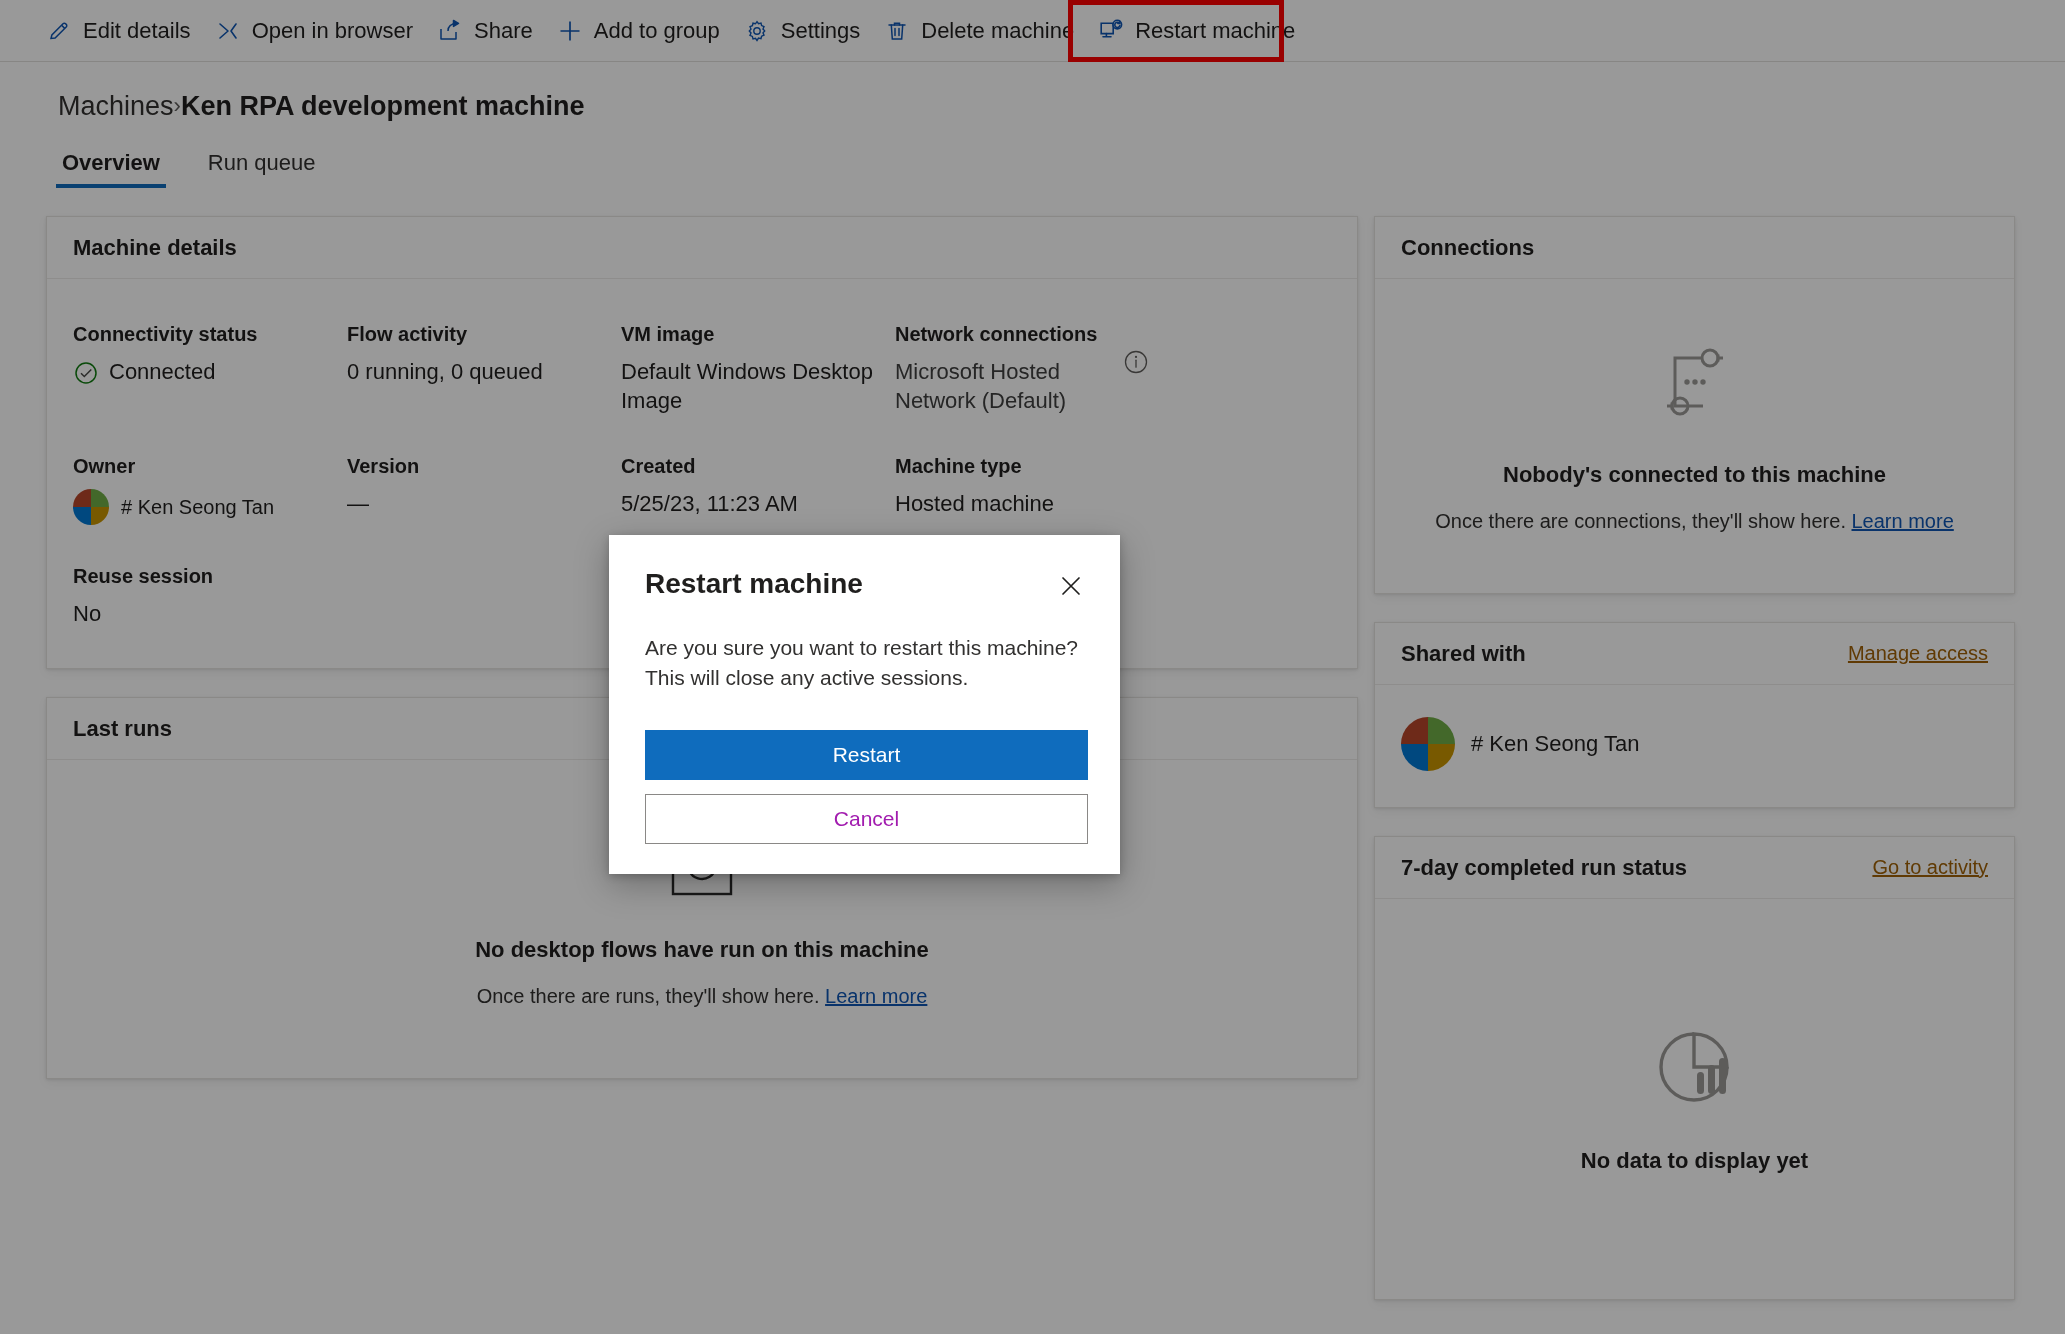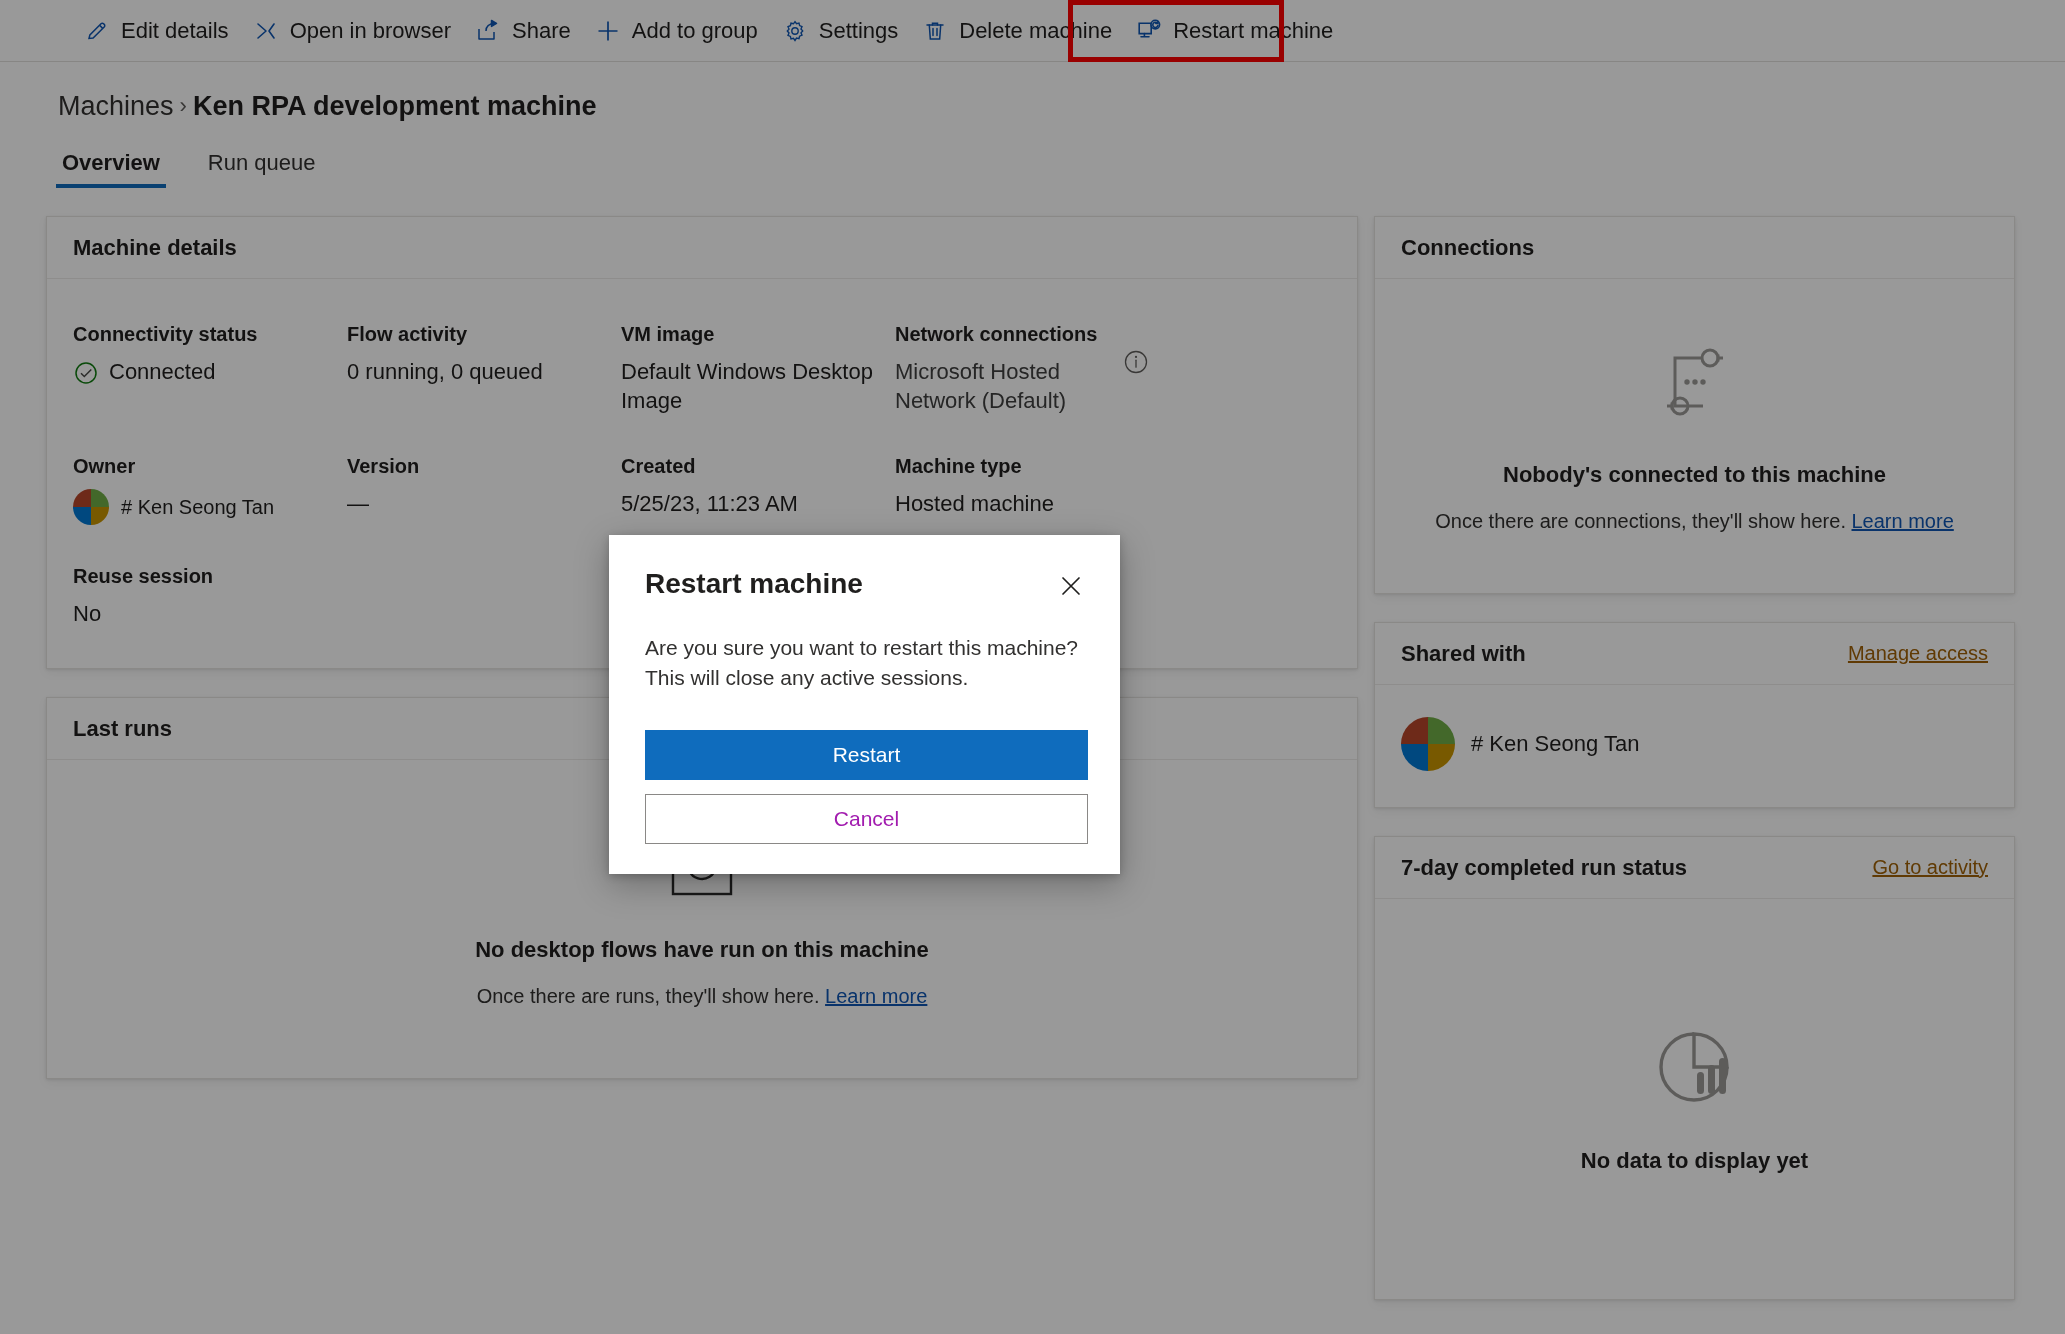--- a/index.html
+++ b/index.html
@@ -24,21 +24,21 @@
     z-index: 50;
   }
 
   
   .cmdbar {
     position: relative;
     height: 62px;
     border-bottom: 1px solid #e1dfdd;
     display: flex;
     align-items: center;
-    padding-left: 72px;
+    padding-left: 34px;
     background: #ffffff;
   }
   .cmd {
     display: flex;
     align-items: center;
     height: 54px;
     padding: 0 12px;
     gap: 11px;
     cursor: pointer;
     white-space: nowrap;
@@ -59,21 +59,21 @@
     height: 62px;
     border: 5px solid #ff0000;
     pointer-events: none;
     z-index: 10;
   }
 
   
   .breadcrumb {
     display: flex;
     align-items: center;
-    gap: 6px;
+    gap: 0;
     padding: 28px 0 0 58px;
     height: 60px;
   }
   .bc-root { font-size: 27px; color: #323130; cursor: pointer; }
   .bc-sep { color: #605e5c; font-size: 22px; line-height: 1; }
   .bc-cur { font-size: 27px; color: #201f1e; font-weight: 700; }
 
   
   .tabs {
     display: flex;

